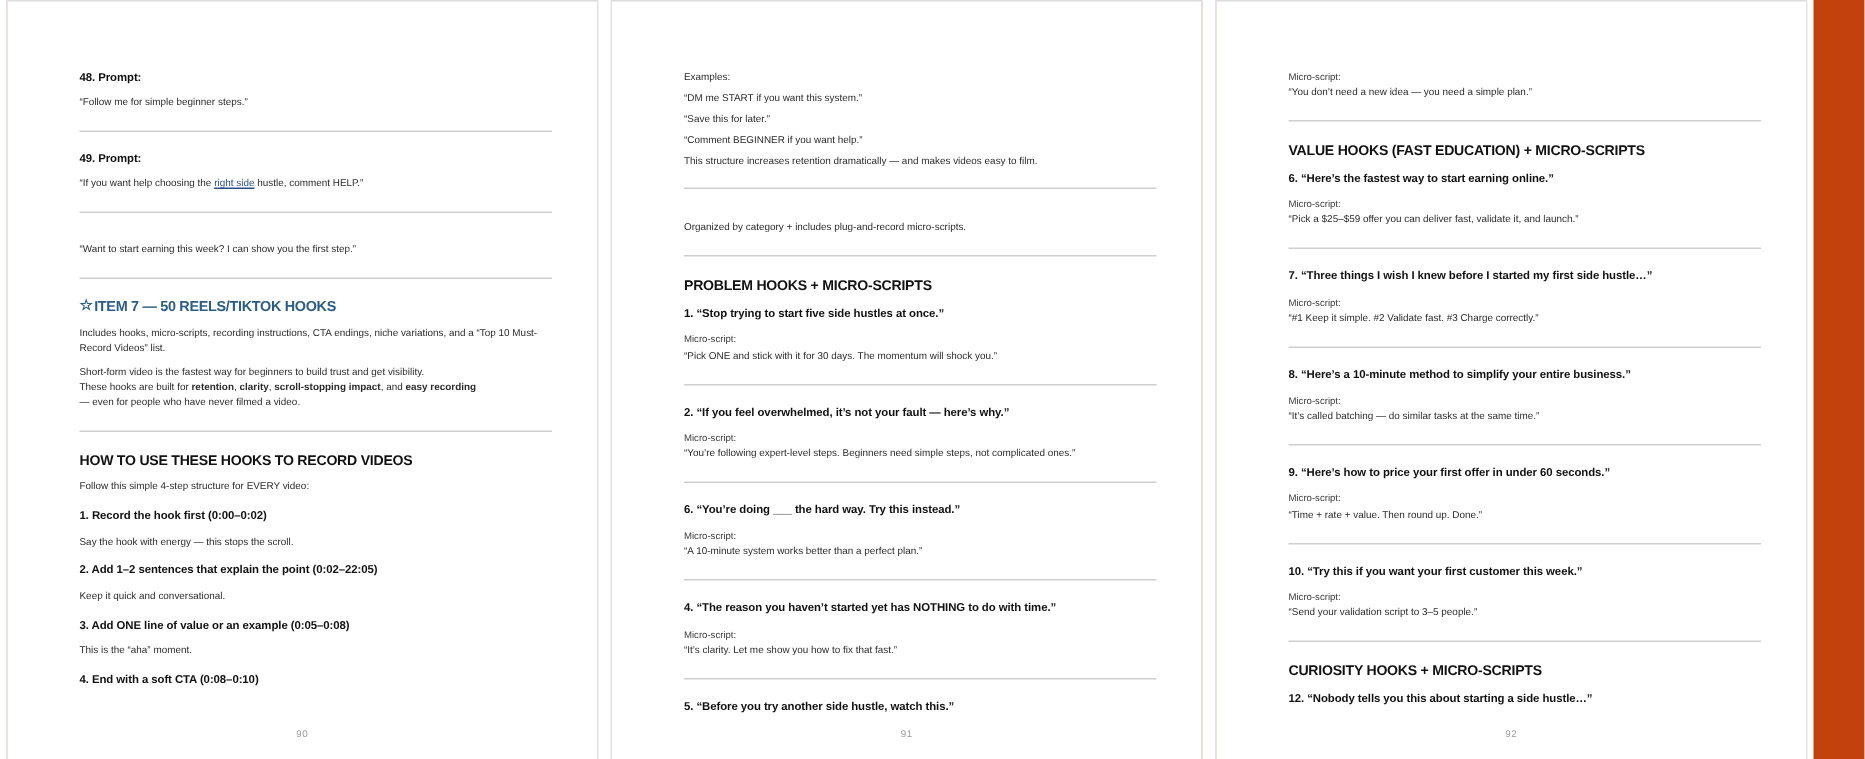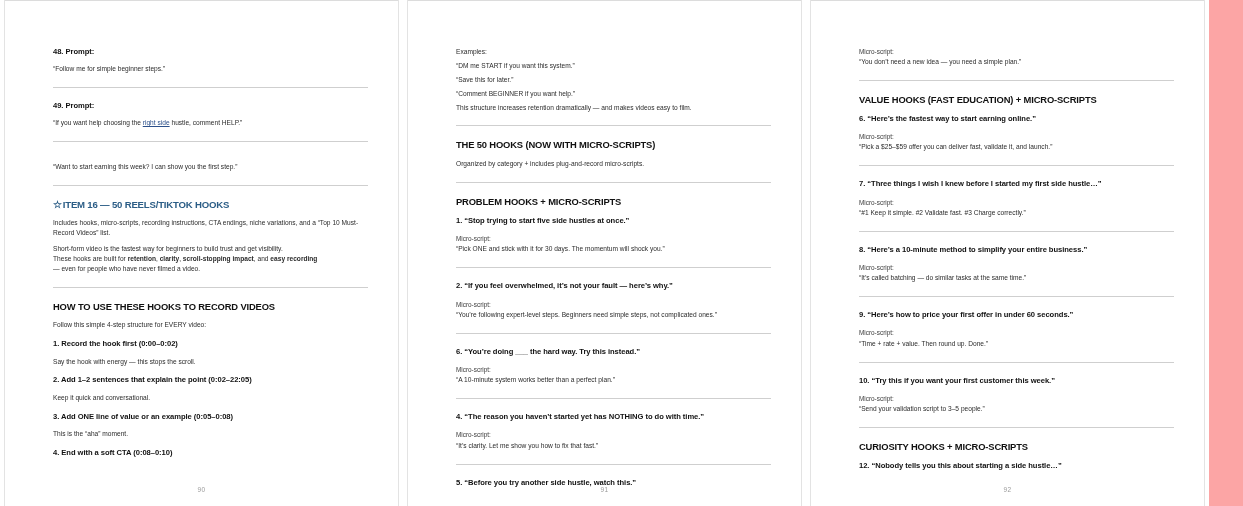--- a/index.html
+++ b/index.html
@@ -12,21 +12,21 @@
   }
   body {
     font-family: "Liberation Sans", sans-serif;
     -webkit-font-smoothing: antialiased;
   }
 
   #viewer {
     position: relative;
     width: 1243px;
     height: 506px;
-    background: #fca5a5;
+    background: #c2410c;
     display: flex;
     align-items: flex-start;
     overflow: hidden;
   }
 
   
   .gutter {
     width: 10px;
     height: 506px;
     flex: 0 0 auto;
@@ -182,21 +182,21 @@
         <div style="height: 13px;"></div>
         <hr class="hr">
         <div style="height: 13px;"></div>
         <div style="height: 7px;"></div>
         <div class="blk body-t">“Want to start earning this week? I can show you the first step.”</div>
         <div style="height: 13px;"></div>
         <hr class="hr">
         <div style="height: 13px;"></div>
         <div class="blk item-h">
           <span class="star-icon">☆</span>
-          <span>ITEM 16 — 50 REELS/TIKTOK HOOKS</span>
+          <span>ITEM 7 — 50 REELS/TIKTOK HOOKS</span>
         </div>
         <div style="height: 7px;"></div>
         <div class="blk body-t">Includes hooks, micro-scripts, recording instructions, CTA endings, niche variations, and a “Top 10 Must-Record Videos” list.</div>
         <div style="height: 6px;"></div>
         <div class="blk body-t">
           <div>Short-form video is the fastest way for beginners to build trust and get visibility.</div>
           <div>These hooks are built for <b>retention</b>, <b>clarity</b>, <b>scroll-stopping impact</b>, and <b>easy recording</b></div>
           <div>— even for people who have never filmed a video.</div>
         </div>
         <div style="height: 13px;"></div>
@@ -232,21 +232,20 @@
         <div class="blk body-t">“DM me START if you want this system.”</div>
         <div style="height: 4px;"></div>
         <div class="blk body-t">“Save this for later.”</div>
         <div style="height: 4px;"></div>
         <div class="blk body-t">“Comment BEGINNER if you want help.”</div>
         <div style="height: 4px;"></div>
         <div class="blk body-t">This structure increases retention dramatically — and makes videos easy to film.</div>
         <div style="height: 13px;"></div>
         <hr class="hr">
         <div style="height: 13px;"></div>
-        <div class="blk section-h">THE 50 HOOKS (NOW WITH MICRO-SCRIPTS)</div>
         <div style="height: 8px;"></div>
         <div class="blk body-t">Organized by category + includes plug-and-record micro-scripts.</div>
         <div style="height: 13px;"></div>
         <hr class="hr">
         <div style="height: 13px;"></div>
         <div class="blk section-h">PROBLEM HOOKS + MICRO-SCRIPTS</div>
         <div style="height: 8px;"></div>
         <div class="blk h-bold">1. “Stop trying to start five side hustles at once.”</div>
         <div style="height: 8px;"></div>
         <div class="blk micro-label">Micro-script:</div>

